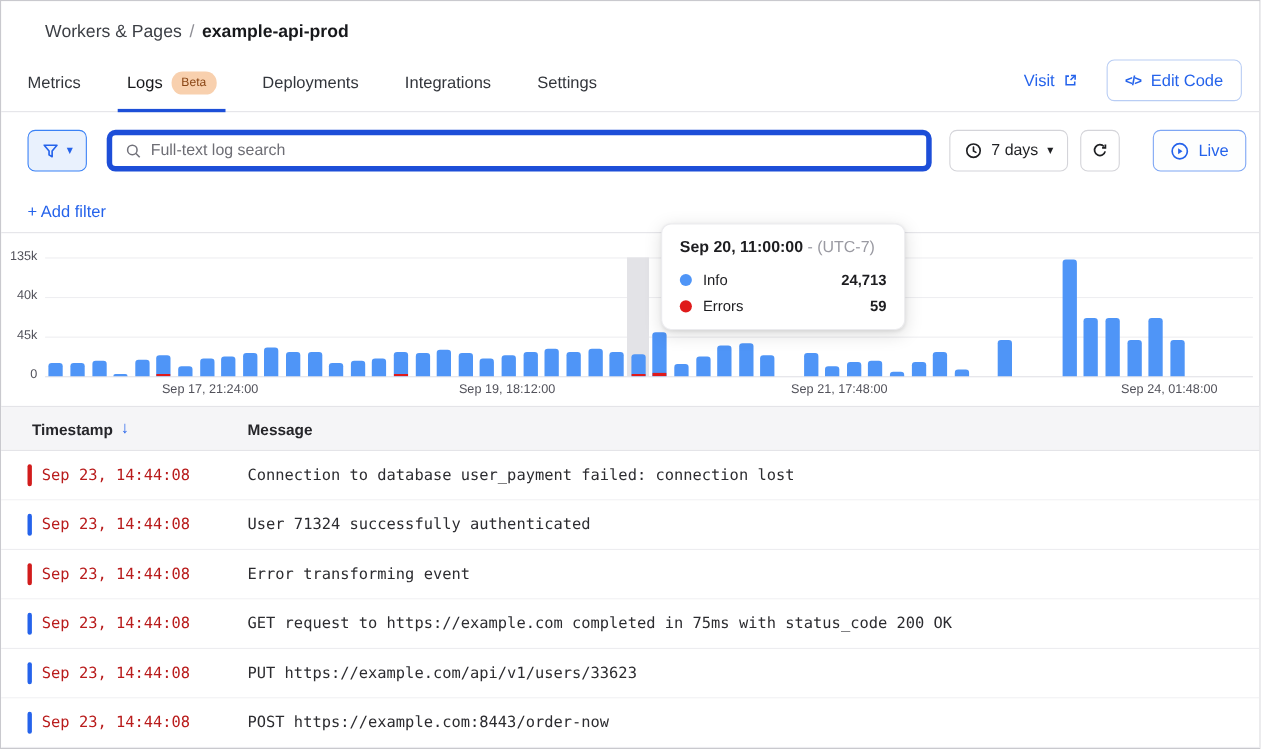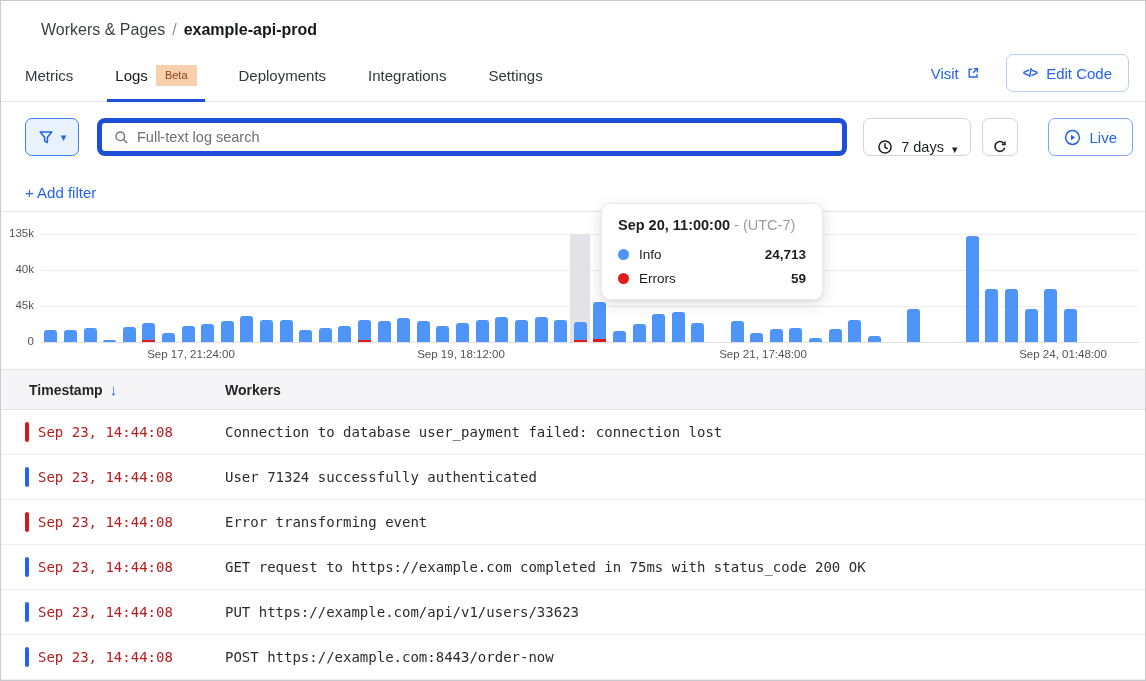--- a/index.html
+++ b/index.html
@@ -17,21 +17,21 @@
   .tabs-row { position:relative; margin-top:16px; border-bottom:1px solid #e4e4e8;
               display:flex; align-items:flex-end; }
   .tabs { display:flex; gap:26px; padding-left:16px; }
   .tab { position:relative; display:flex; align-items:center; gap:8px;
          padding:10px 8px 15px 8px; font-size:15px; color:#33363c; background:none;
          border:none; cursor:pointer; font-family:inherit; }
   .tab.active { color:#17181b; }
   .tab.active::after { content:""; position:absolute; left:0; right:0; bottom:-1px;
                        height:3px; background:#1d4fd8; }
   .beta-badge { background:#f8d0ae; color:#8a4616; font-size:11px; line-height:1;
-                padding:5px 9px; border-radius:0; }
+                padding:5px 9px; border-radius:10px; }
   .tab-actions { position:absolute; right:16px; bottom:9px; display:flex;
                  align-items:center; gap:26px; }
   .visit-link { display:flex; align-items:center; gap:7px; color:#2563eb;
                 font-size:15px; cursor:pointer; text-decoration:none; }
   .edit-code-btn { display:flex; align-items:center; gap:9px; color:#2563eb;
                    background:#fff; border:1px solid #b9cdf4; border-radius:7px;
                    height:38px; padding:0 16px; font-size:15px; cursor:pointer;
                    font-family:inherit; }
   .code-icon { font-size:12px; letter-spacing:-1px; font-weight:bold; }
 
@@ -40,21 +40,21 @@
   .filter-btn { display:flex; align-items:center; justify-content:center; gap:7px;
                 width:54px; height:38px; background:#e9f1fd; border:1px solid #3b82f6;
                 border-radius:7px; cursor:pointer; color:#2563eb; }
   .caret { font-size:11px; line-height:1; }
   .search-box { flex:1; display:flex; align-items:center; gap:8px; height:38px;
                 border:5px solid #1d4ed8; border-radius:8px; background:#fff;
                 margin:0 16px 0 18px; padding:0 12px; }
   .search-box input { border:none; outline:none; flex:1; font-size:14.5px;
                       font-family:inherit; color:#1d1d20; background:transparent; }
   .search-box input::placeholder { color:#6e6e75; }
-  .pill-btn { display:flex; align-items:flex-end; gap:8px; height:38px; background:#fff;
+  .pill-btn { display:flex; align-items:center; gap:8px; height:38px; background:#fff;
               border:1px solid #d4d4d9; border-radius:7px; padding:0 13px;
               font-size:14.5px; color:#1f2023; cursor:pointer; font-family:inherit; }
   .time-btn { margin-right:11px; }
   .refresh-btn { width:36px; justify-content:center; padding:0; margin-right:30px; color:#1f2023; }
   .live-btn { display:flex; align-items:center; gap:8px; height:38px; background:#fdfefe;
               border:1px solid #7ea6f4; border-radius:7px; padding:0 15px;
               font-size:15px; color:#2563eb; cursor:pointer; font-family:inherit; }
 
   .add-filter { margin:28px 0 0 24px; }
   .add-filter a { color:#2563eb; font-size:15px; text-decoration:none; cursor:pointer; }
@@ -290,21 +290,21 @@
           <span class="tt-value">59</span>
         </div>
       </div>
   </div>
 
   <div class="thead">
     <span class="th th-ts">
       <span>Timestamp</span>
       <span class="sort">↓</span>
     </span>
-    <span class="th">Workers</span>
+    <span class="th">Message</span>
   </div>
   <div id="rows">
       <div class="lrow">
         <span class="ind ind-err"></span>
         <span class="ts">Sep 23, 14:44:08</span>
         <span class="msg">Connection to database user_payment failed: connection lost</span>
       </div>
       <div class="lrow">
         <span class="ind ind-info"></span>
         <span class="ts">Sep 23, 14:44:08</span>

